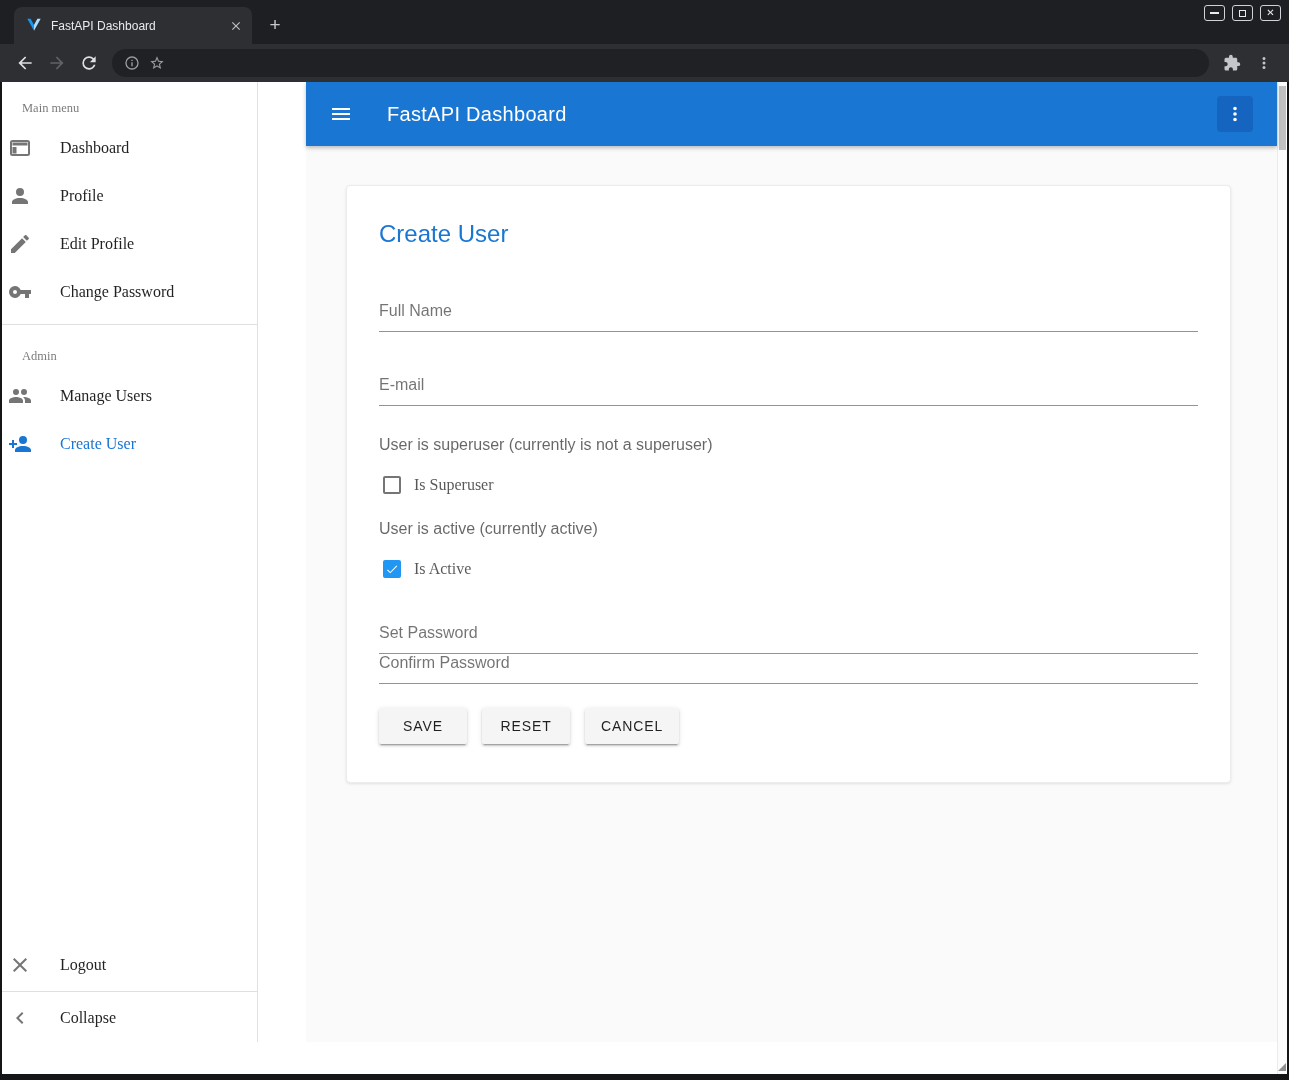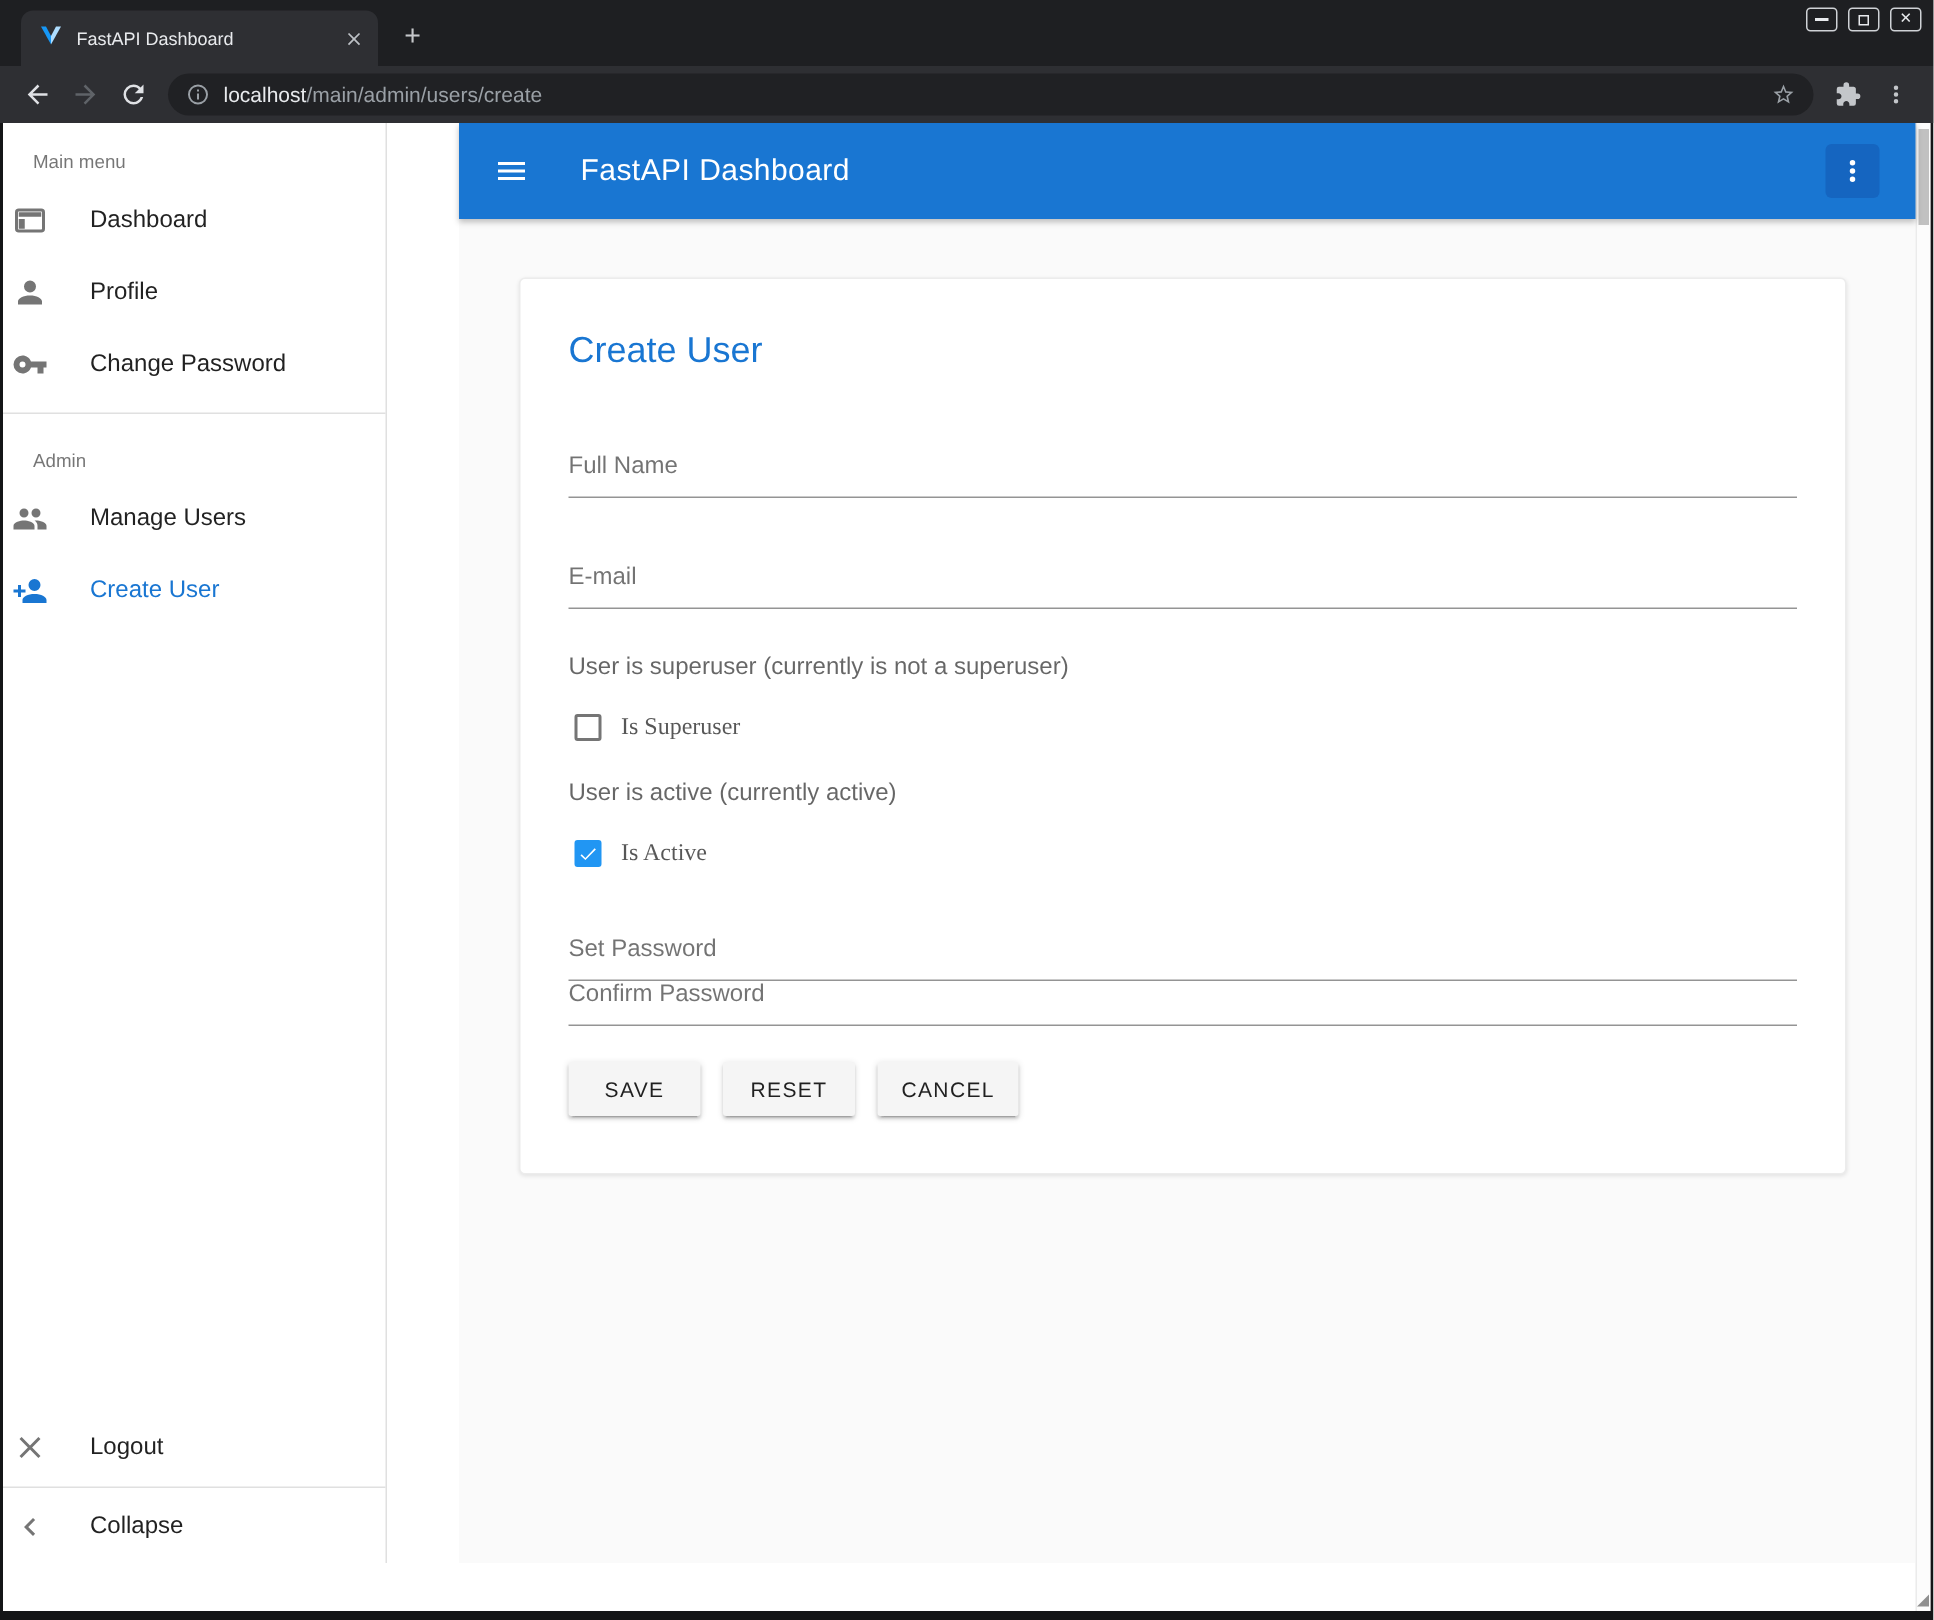--- a/index.html
+++ b/index.html
@@ -33,21 +33,21 @@
   .url { flex:1; font-size:14px; white-space:nowrap; overflow:hidden; }
   .url-host { color:#e8eaed; }
   .url-path { color:#9aa0a6; }
   .chromebtn { width:30px; height:30px; display:flex; align-items:center; justify-content:center; }
   .chromebtn svg { width:18px; height:18px; fill:#c3c6ca; }
 
   
   .page { position:absolute; left:2px; right:2px; top:82px; bottom:6px; background:#ffffff; overflow:hidden; }
 
   .sidebar { position:absolute; left:0; top:0; bottom:32px; width:256px; background:#fff;
-             border-right:1px solid #e0e0e0; display:flex; flex-direction:column; }
+             border-right:1px solid #e0e0e0; display:flex; flex-direction:column;font-family:Liberation Serif, serif; }
   .subheader { padding:19px 0 8px 20px; font-size:12.5px; font-weight:500; color:rgba(0,0,0,0.54); }
   .subheader.admin { padding-top:16px; }
   .nav-item { height:48px; display:flex; align-items:center; padding-left:6px; gap:28px; color:rgba(0,0,0,0.87);
               cursor:pointer; flex:none; }
   .nav-item .nav-icon { width:24px; height:24px; color:#757575; }
   .nav-item .nav-icon svg { width:24px; height:24px; fill:currentColor; }
   .nav-label { font-size:16px; }
   .nav-item.active { color:#1976d2; }
   .nav-item.active .nav-icon { color:#1976d2; }
   .divider { border:none; border-top:1px solid #e0e0e0; margin:8px 0; width:100%; }
@@ -149,21 +149,20 @@
     </div>
     <div class="navbtn">
       <svg viewBox="0 0 24 24" class="icon-enabled">
           <path d="M17.65,6.35C16.2,4.9 14.21,4 12,4A8,8 0 0,0 4,12A8,8 0 0,0 12,20C15.73,20 18.84,17.45 19.73,14H17.65C16.83,16.33 14.61,18 12,18A6,6 0 0,1 6,12A6,6 0 0,1 12,6C13.66,6 15.14,6.69 16.22,7.78L13,11H20V4L17.65,6.35Z"></path>
         </svg>
     </div>
     <div class="omnibox">
       <svg viewBox="0 0 24 24">
           <path d="M11,9H13V7H11M12,20C7.59,20 4,16.41 4,12C4,7.59 7.59,4 12,4C16.41,4 20,7.59 20,12C20,16.41 16.41,20 12,20M12,2A10,10 0 0,0 2,12A10,10 0 0,0 12,22A10,10 0 0,0 22,12A10,10 0 0,0 12,2M11,17H13V11H11V17Z"></path>
         </svg>
-      <span class="url"><span class="url-host">localhost</span><span class="url-path">/main/admin/users/create</span></span>
       <svg viewBox="0 0 24 24">
           <path d="M12,15.39L8.24,17.66L9.23,13.38L5.91,10.5L10.29,10.13L12,6.09L13.71,10.13L18.09,10.5L14.77,13.38L15.76,17.66M22,9.24L14.81,8.63L12,2L9.19,8.63L2,9.24L7.45,13.97L5.82,21L12,17.27L18.18,21L16.54,13.97L22,9.24Z"></path>
         </svg>
     </div>
     <div class="chromebtn">
       <svg viewBox="0 0 24 24">
           <path d="M20.5,11H19V7C19,5.89 18.1,5 17,5H13V3.5A2.5,2.5 0 0,0 10.5,1A2.5,2.5 0 0,0 8,3.5V5H4A2,2 0 0,0 2,7V10.8H3.5C5,10.8 6.2,12 6.2,13.5C6.2,15 5,16.2 3.5,16.2H2V20A2,2 0 0,0 4,22H7.8V20.5C7.8,19 9,17.8 10.5,17.8C12,17.8 13.2,19 13.2,20.5V22H17A2,2 0 0,0 19,20V16H20.5A2.5,2.5 0 0,0 23,13.5A2.5,2.5 0 0,0 20.5,11Z"></path>
         </svg>
     </div>
     <div class="chromebtn">
@@ -191,20 +190,28 @@
 
       <div class="nav-item">
         <span class="nav-icon">
           <svg viewBox="0 0 24 24">
               <path d="M12,4A4,4 0 0,1 16,8A4,4 0 0,1 12,12A4,4 0 0,1 8,8A4,4 0 0,1 12,4M12,14C16.42,14 20,15.79 20,18V20H4V18C4,15.79 7.58,14 12,14Z"></path>
             </svg>
         </span>
         <span class="nav-label">Profile</span>
       </div>
 
+      <div class="nav-item">
+        <span class="nav-icon">
+          <svg viewBox="0 0 24 24">
+              <path d="M20.71,7.04C21.1,6.65 21.1,6 20.71,5.63L18.37,3.29C18,2.9 17.35,2.9 16.96,3.29L15.12,5.12L18.87,8.87M3,17.25V21H6.75L17.81,9.93L14.06,6.18L3,17.25Z"></path>
+            </svg>
+        </span>
+        <span class="nav-label">Edit Profile</span>
+      </div>
 
       <div class="nav-item">
         <span class="nav-icon">
           <svg viewBox="0 0 24 24">
               <path d="M7,14A2,2 0 0,1 5,12A2,2 0 0,1 7,10A2,2 0 0,1 9,12A2,2 0 0,1 7,14M12.65,10C11.83,7.67 9.61,6 7,6A6,6 0 0,0 1,12A6,6 0 0,0 7,18C9.61,18 11.83,16.33 12.65,14H17V18H21V14H23V10H12.65Z"></path>
             </svg>
         </span>
         <span class="nav-label">Change Password</span>
       </div>
 

